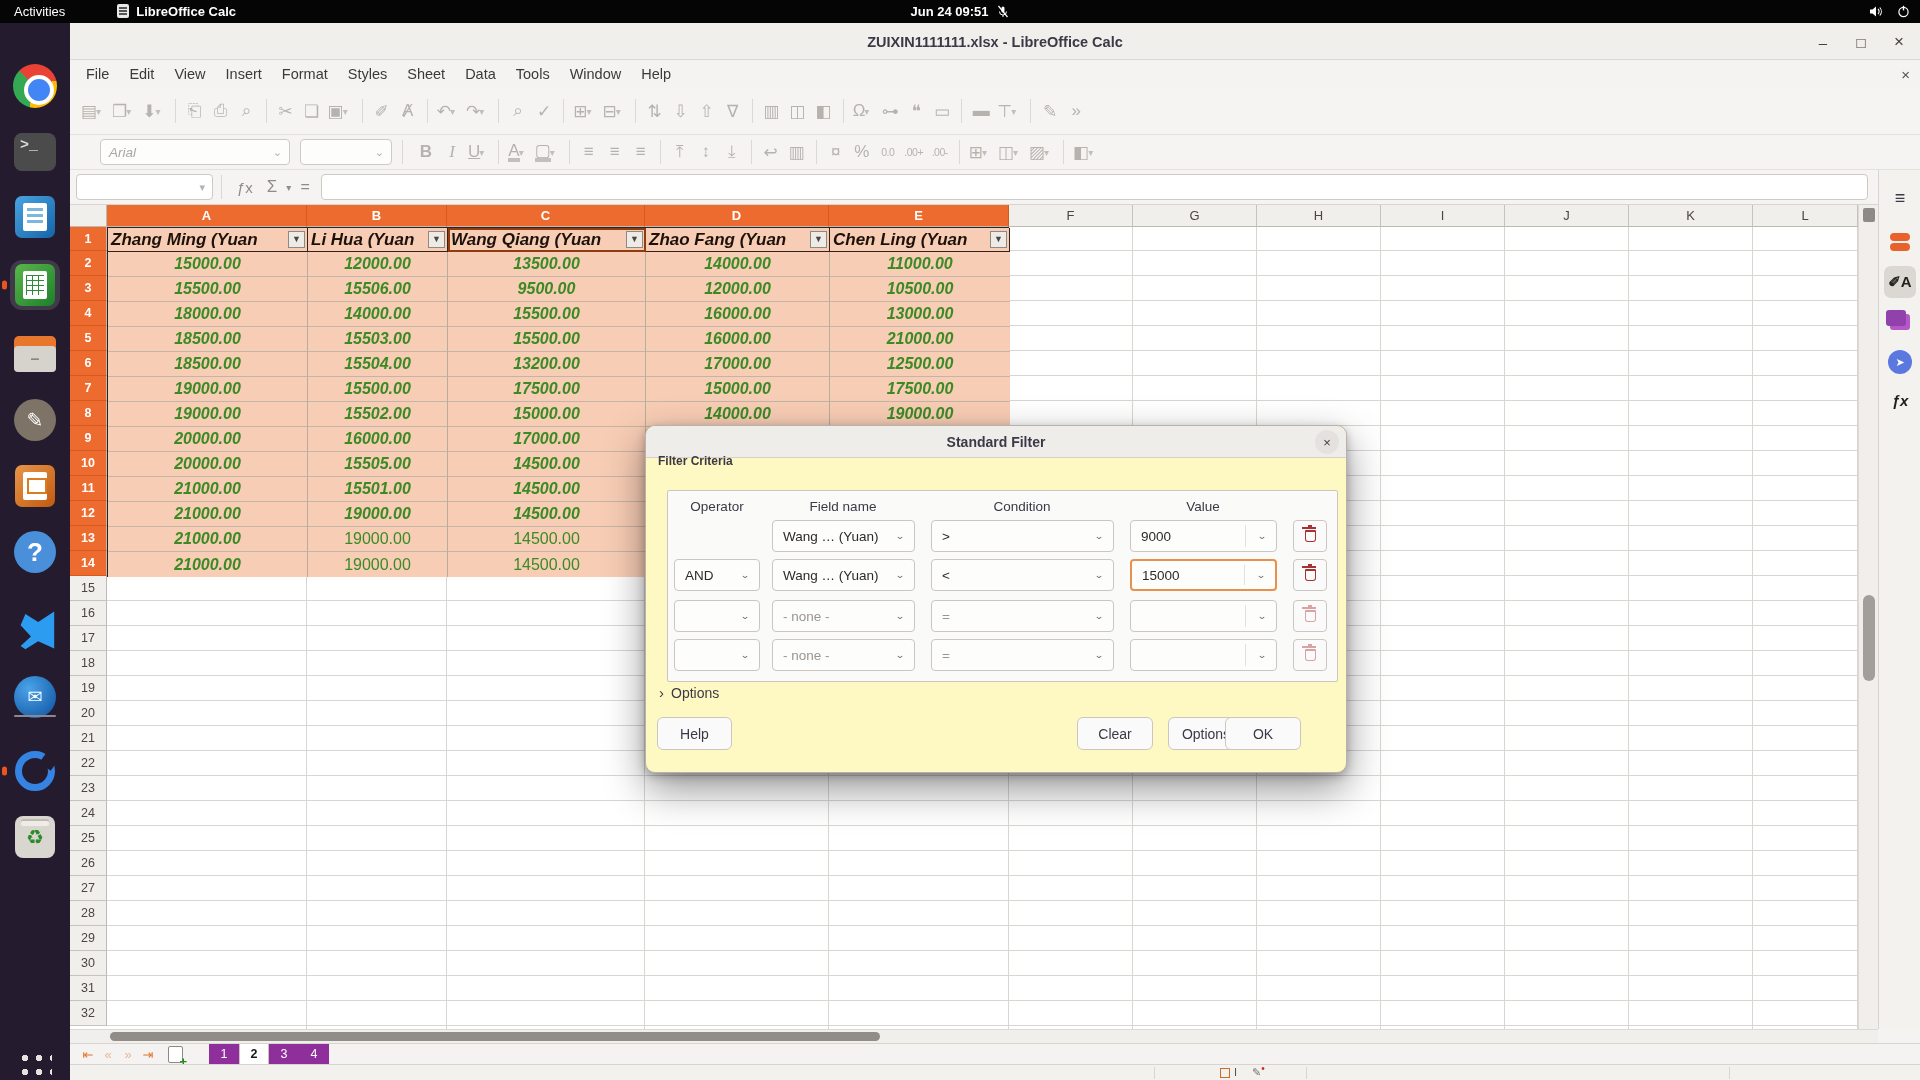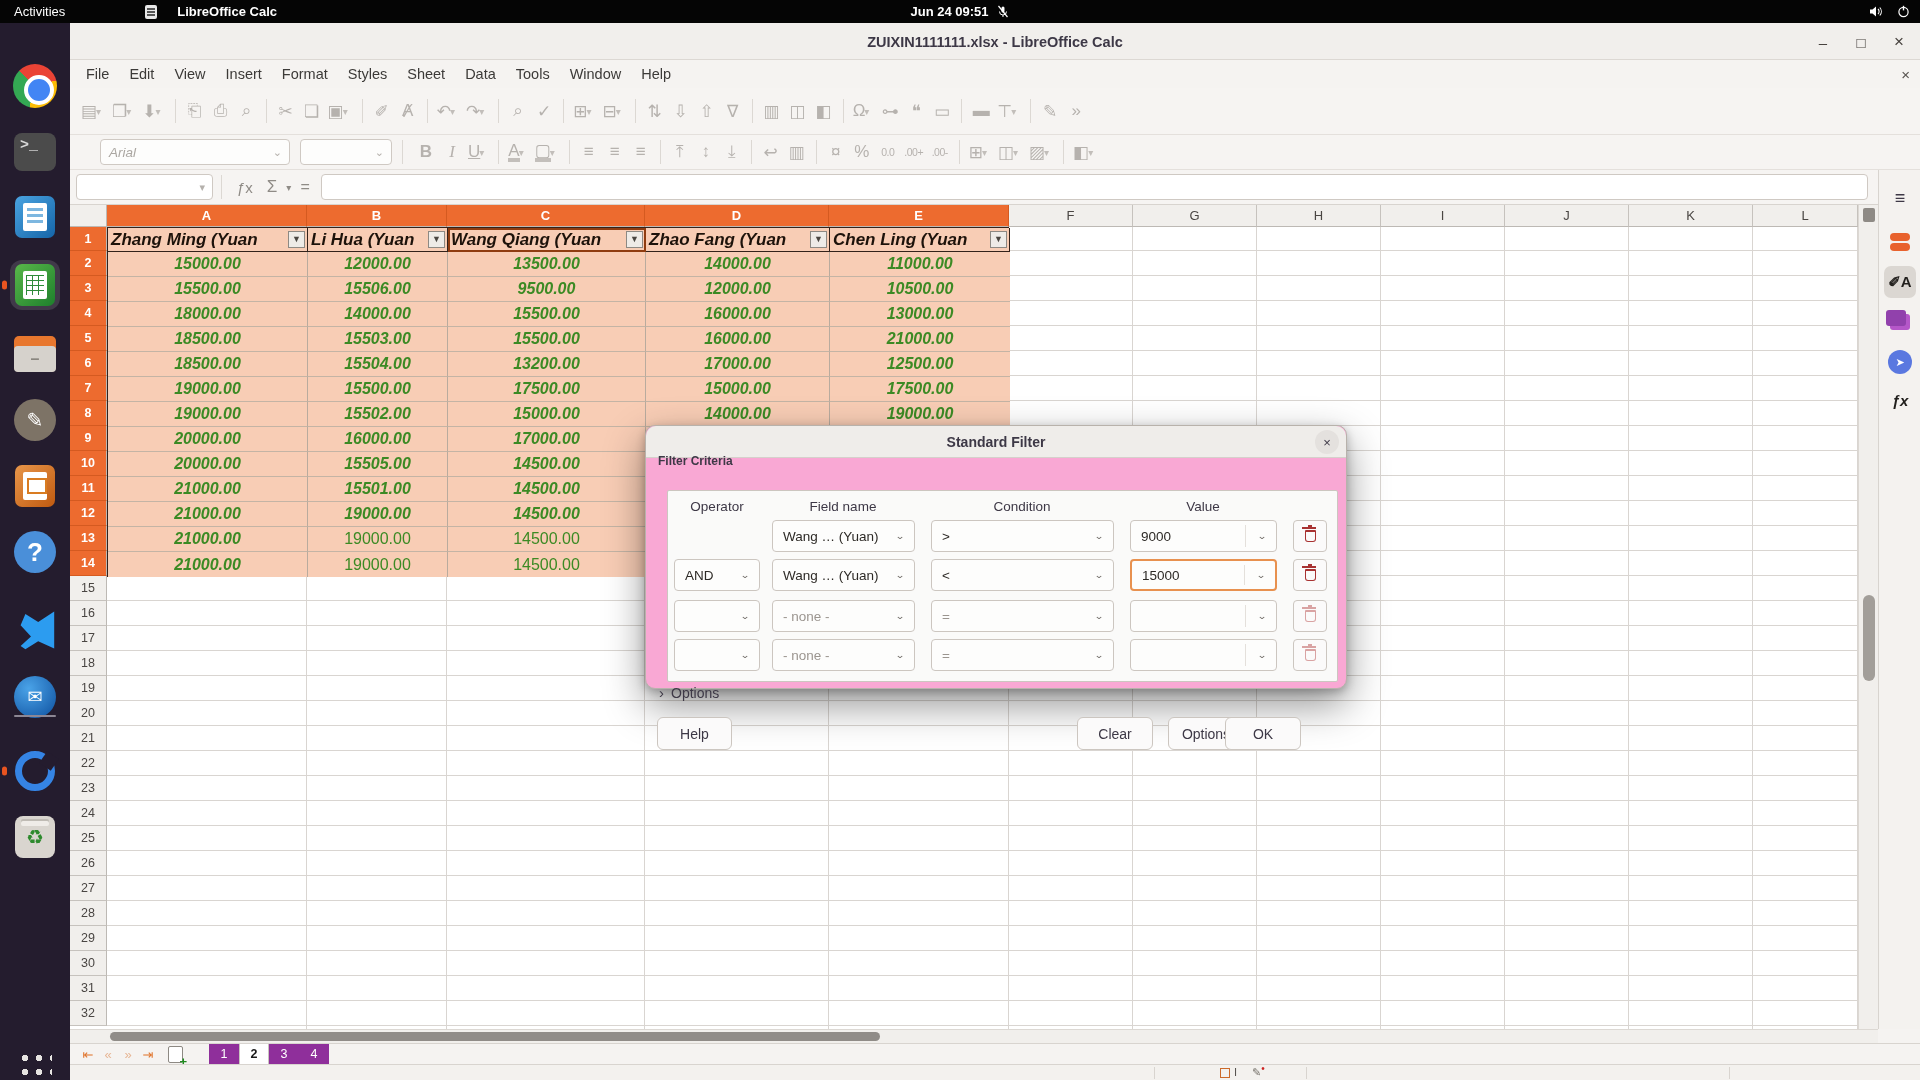--- a/index.html
+++ b/index.html
@@ -3,21 +3,21 @@
 <meta charset="utf-8">
 <style>
   * { margin:0; padding:0; box-sizing:border-box; }
   html,body { width:1920px; height:1080px; overflow:hidden; background:#000;
               font-family:"Liberation Sans", sans-serif; }
 
   
   #topbar { position:absolute; left:0; top:0; width:1920px; height:23px; background:#050505;
             color:#fff; font-size:13px; display:flex; align-items:center; }
   #topbar .activities { margin-left:14px; font-weight:500; }
-  #topbar .appname { margin-left:80px; display:flex; align-items:flex-end; gap:20px; font-weight:700; }
+  #topbar .appname { margin-left:52px; display:flex; align-items:flex-start; gap:7px; font-weight:700; }
   #topbar .appicon { width:12px; height:14px; background:#e8e8e8; border-radius:2px; position:relative; }
   #topbar .appicon::after{ content:""; position:absolute; left:2px; top:3px; width:8px; height:2px;
             box-shadow:0 3px 0 #555, 0 6px 0 #555; background:#555; }
   #topbar .clock { position:absolute; left:50%; transform:translateX(-50%); display:flex; gap:8px; align-items:center; font-weight:700;}
   #topbar .right { position:absolute; right:10px; display:flex; gap:14px; align-items:center; }
 
   
   #dock { position:absolute; left:0; top:23px; width:70px; height:1057px; background:#241c2e; }
   .dock-item { position:absolute; left:10px; width:50px; height:50px; display:flex; align-items:center;
                justify-content:center; border-radius:12px; }
@@ -162,21 +162,21 @@
   .tog::before { top:0; } .tog::after { bottom:0; }
   .sb-styles { font-size:15px; font-weight:700; color:#211f1c; }
   .gal { width:20px; height:16px; background:#b557c9; border-radius:3px; position:relative; }
   .gal::before { content:""; position:absolute; left:-4px; top:-4px; width:20px; height:16px; background:#9141ac;
       border-radius:3px; }
   .nav-ico { width:24px; height:24px; border-radius:50%; background:#5a78e0; color:#fff; font-size:11px;
       display:flex; align-items:center; justify-content:center; }
   .sb-fx { font-size:15px; color:#211f1c; font-style:italic; font-weight:600; }
 
   
-  #dialog { position:absolute; left:575px; top:402px; width:702px; height:264px; background:#f9a8d4;
+  #dialog { position:absolute; left:575px; top:402px; width:702px; height:348px; background:#fef9c3;
       border:1px solid #b8b2ab; border-radius:10px; box-shadow:0 16px 40px rgba(0,0,0,.42), 0 3px 10px rgba(0,0,0,.25); }
   #dlg-titlebar { position:absolute; left:0; right:0; top:0; height:32px; background:#efedea;
       border-bottom:1px solid #d5d0cb; border-radius:10px 10px 0 0; }
   #dlg-title { width:100%; height:32px; display:flex; align-items:center; justify-content:center;
       font-size:14px; font-weight:700; color:#3d3846; }
   #dlg-close { position:absolute; right:7px; top:4px; width:24px; height:24px; border-radius:50%; background:#e4e1de;
       display:flex; align-items:center; justify-content:center; font-size:13px; color:#3d3846; }
   #dlg-section { position:absolute; left:12px; top:28px; font-size:12px; font-weight:700; color:#3d3846; }
   #dlg-group { position:absolute; left:21px; top:64px; width:671px; height:192px; border:1px solid #ccc6c0;
       border-radius:2px; background:#fafaf9; }

